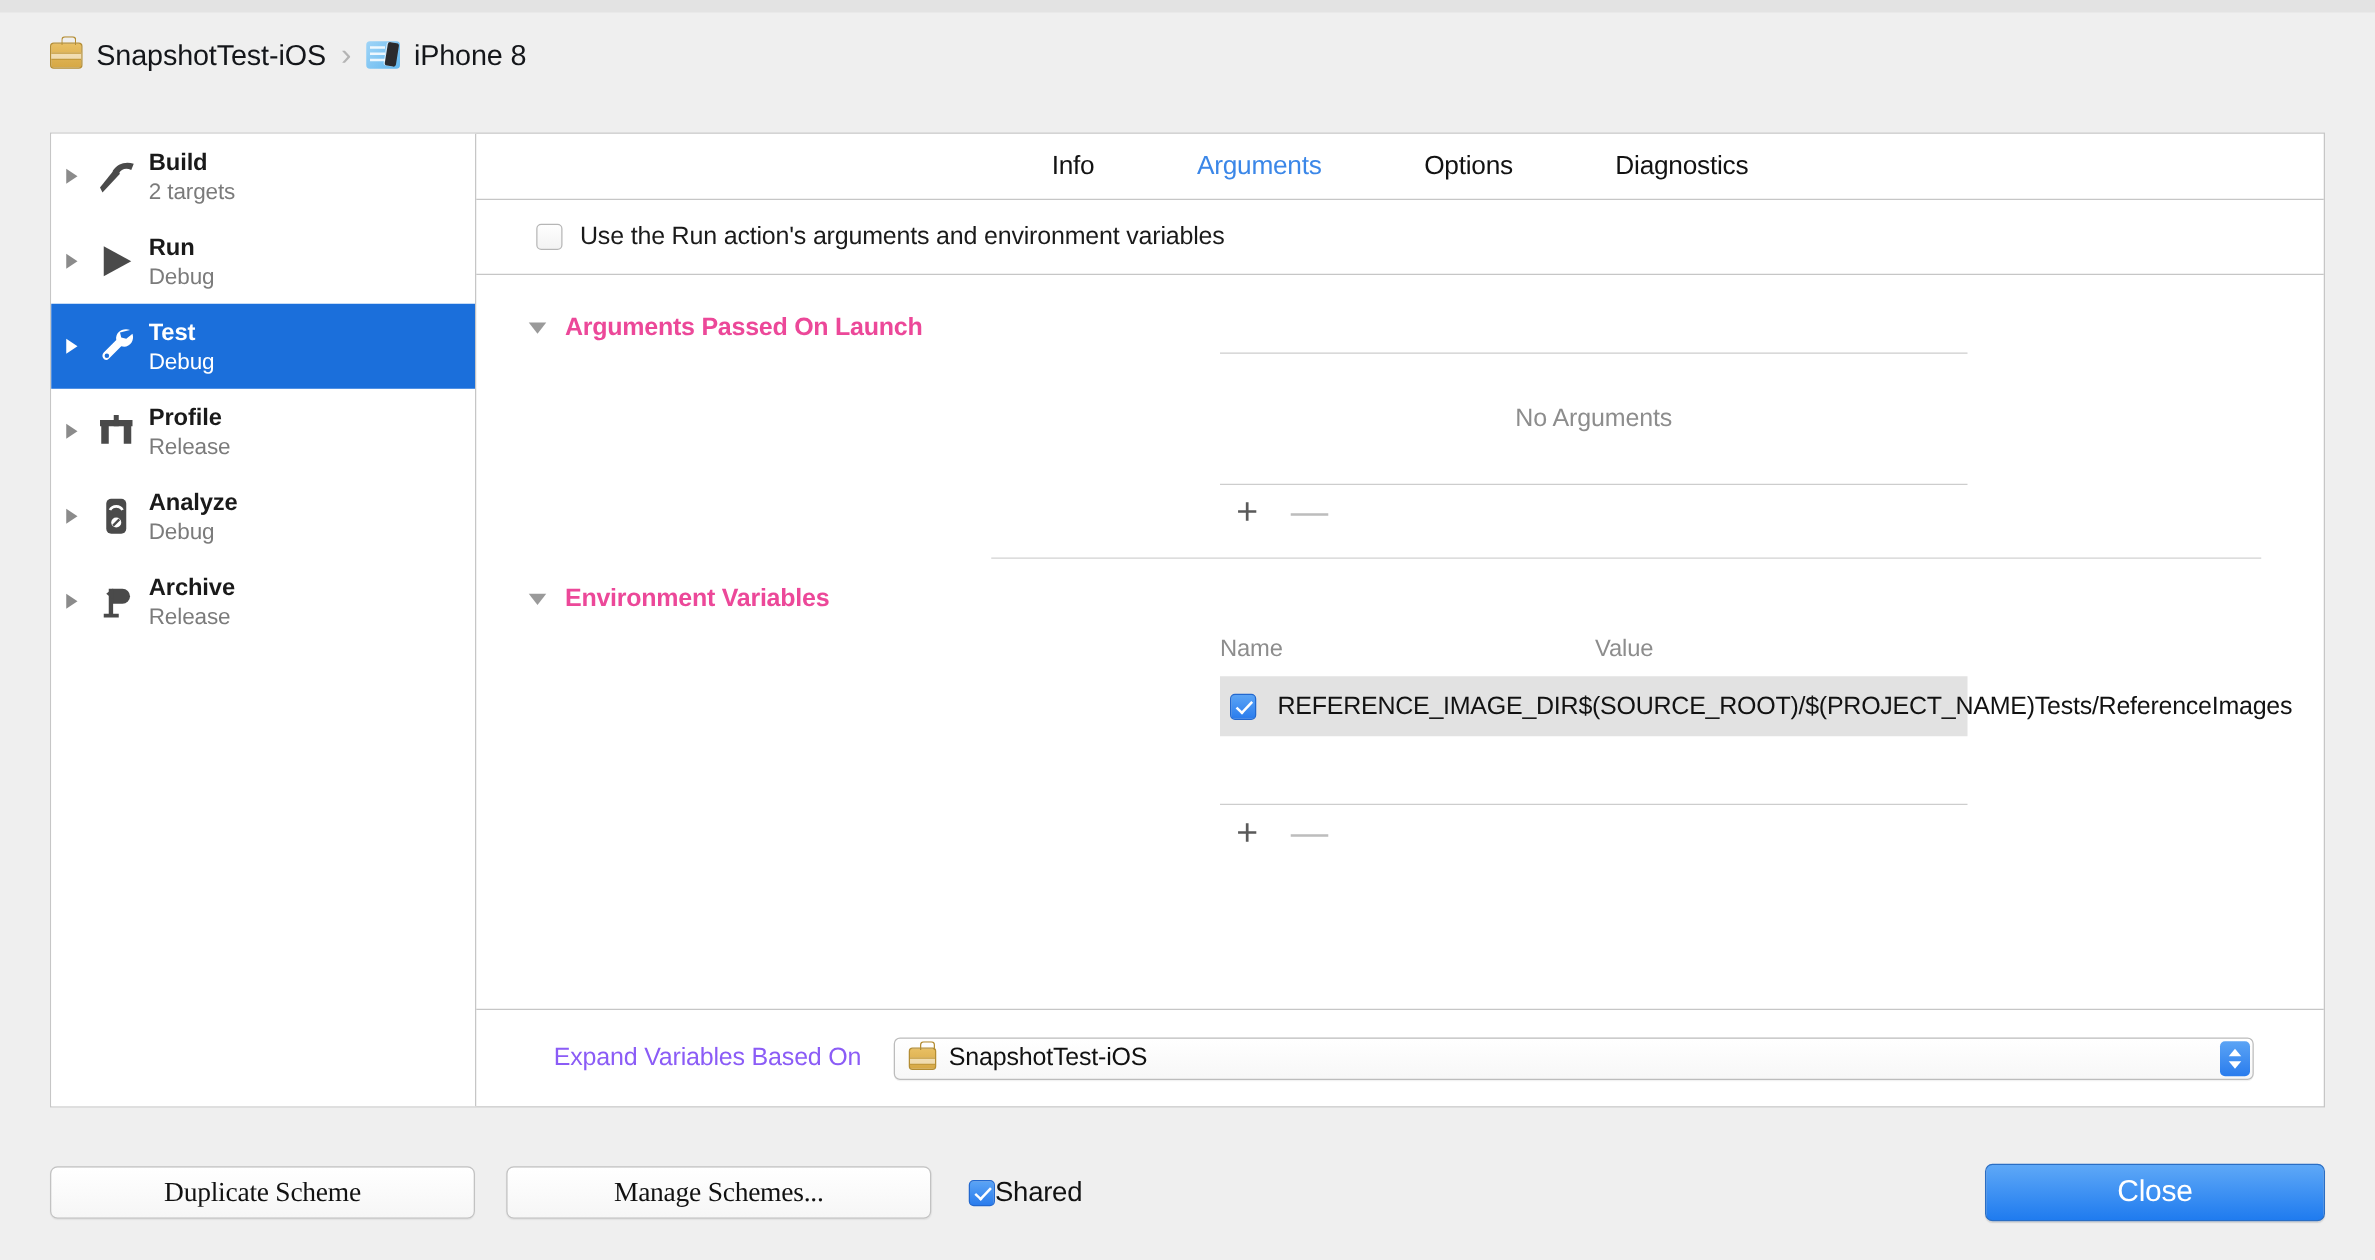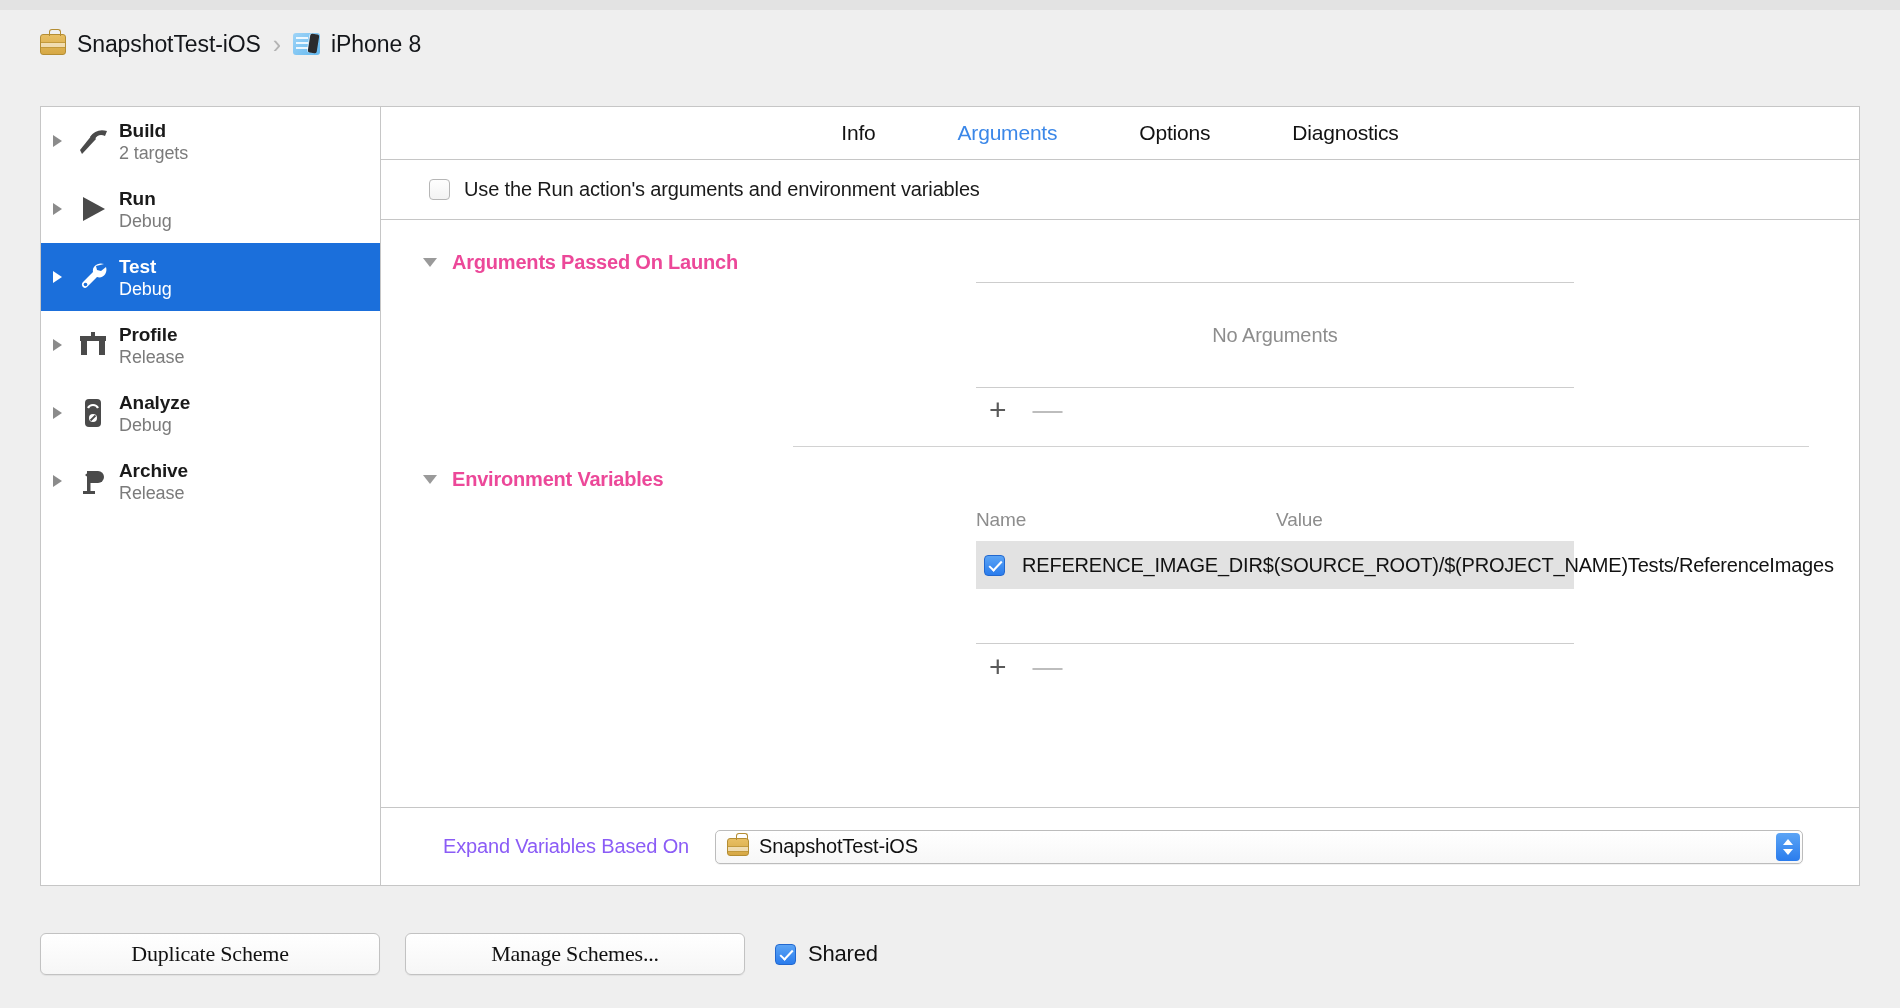--- a/index.html
+++ b/index.html
@@ -349,21 +349,21 @@
     color: #111;
     display: flex; align-items: center; justify-content: center;
     letter-spacing: -0.2px;
     box-shadow: 0 1px 1px rgba(0,0,0,.06);
     cursor: default;
     font-family: Liberation Serif, serif;
   }
   .btn-dup { width: 340px; }
   .btn-manage { width: 340px; margin-left: 25px; }
   .shared-box { display: flex; align-items: center; margin-left: 30px; }
-  .shared-label { font-size: 22px; color: #111; margin-left: 12px; letter-spacing: -0.2px; }
+  .shared-label { font-size: 22px; color: #111; margin-left: 0; letter-spacing: -0.2px; }
   .btn-close {
     width: 272px; height: 46px;
     margin-left: auto;
     border: 1px solid #2a6ec4;
     border-radius: 6px;
     background: linear-gradient(#5ea8f7,#1f7bef);
     color: #fff;
     font-size: 24px;
     display: flex; align-items: center; justify-content: center;
     letter-spacing: -0.2px;
@@ -559,13 +559,14 @@
   </div>
 </div>
 
 <div class="bottombar">
   <div class="btn btn-dup">Duplicate Scheme</div>
   <div class="btn btn-manage">Manage Schemes...</div>
   <div class="shared-box">
     <span class="cb checked"></span>
     <span class="shared-label">Shared</span>
   </div>
+  <div class="btn-close">Close</div>
 </div>
 
 </body></html>

